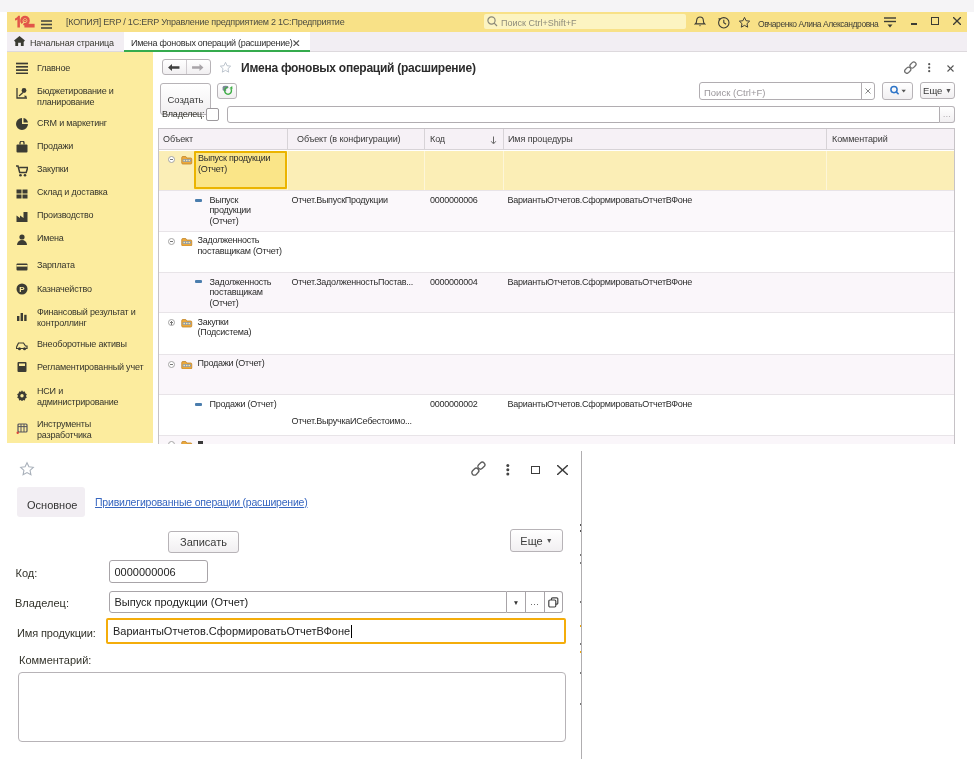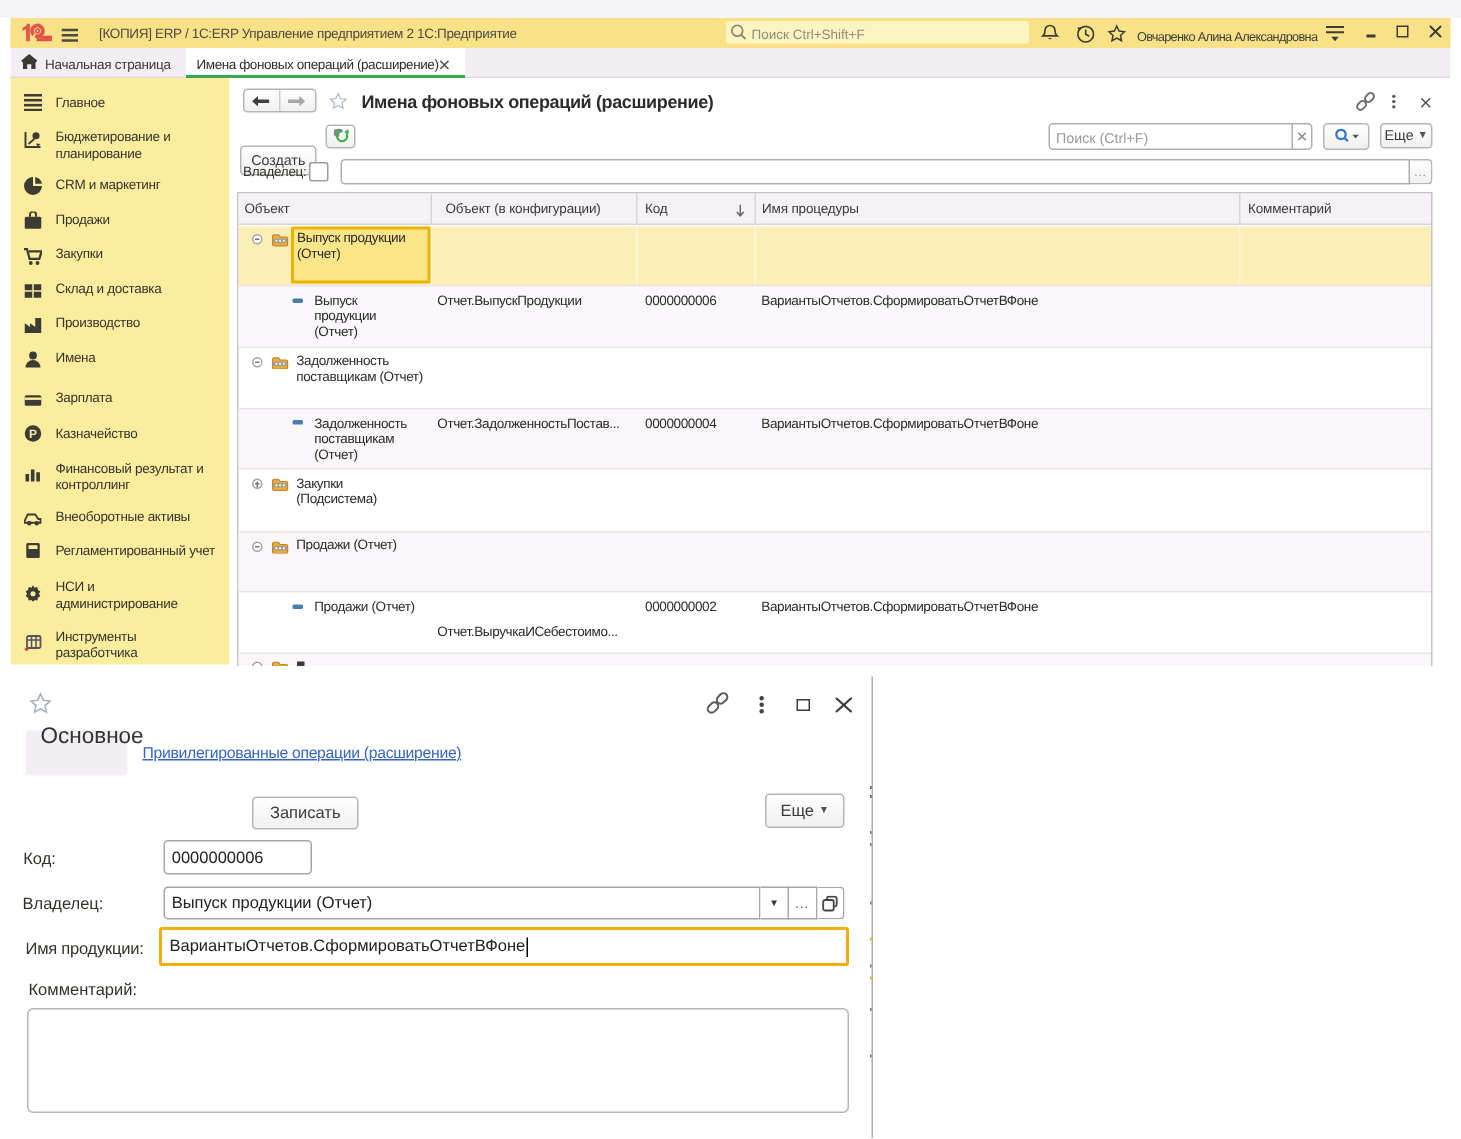--- a/index.html
+++ b/index.html
@@ -220,21 +220,21 @@
         <circle cx="1.2" cy="8.2" r="1.1"></circle>
       </g>
     </svg>
 <svg class="a" style="left:947px;top:64.5px" width="7" height="7">
       <g stroke="#555" stroke-width="1.1">
         <line x1="0.5" y1="0.5" x2="6.5" y2="6.5"></line>
         <line x1="6.5" y1="0.5" x2="0.5" y2="6.5"></line>
       </g>
     </svg>
 
-<div class="btn" style="left:160px;top:97px;width:51px;height:20px">Создать</div>
+<div class="btn" style="left:160px;top:83px;width:51px;height:32px">Создать</div>
 <div class="btn" style="left:217px;top:83px;width:20px;height:16px">
       <svg width="13" height="12" viewBox="0 0 13 12">
         <ellipse cx="4.6" cy="2.2" rx="3" ry="1.4" fill="#7b8a96"></ellipse>
         <path d="M1.6 2.2 v2.6 c0 .8 1.3 1.4 3 1.4 h.6 v-4" fill="#7b8a96"></path>
         <path d="M9.9 3.9 a3.4 3.4 0 1 1 -3.3 -1.5" fill="none" stroke="#3fae46" stroke-width="1.4"></path>
         <path d="M11.2 1 l.3 3.3 -3.1 -1.1 z" fill="#3fae46"></path>
       </svg>
     </div>
 
 <div class="inp" style="left:699px;top:82px;width:176px;height:18px"></div>
@@ -403,21 +403,21 @@
     </svg>
 <div class="a" style="left:530.7px;top:465.8px;width:9.5px;height:8.5px;border:1.4px solid #3c3c3c"></div>
 <svg class="a" style="left:556.8px;top:465px" width="11" height="10">
       <g stroke="#3c3c3c" stroke-width="1.4">
         <line x1="0" y1="0" x2="11" y2="10"></line>
         <line x1="11" y1="0" x2="0" y2="10"></line>
       </g>
     </svg>
 
 <div class="a" style="left:17px;top:487px;width:68px;height:30px;background:#f2eef3;border-radius:3px"></div>
-<div class="t" style="left:27px;top:482px;font-size:15px;color:#333">Основное</div>
+<div class="t" style="left:27px;top:499px;font-size:11px;color:#333">Основное</div>
 <div class="t" style="left:95px;top:496px;font-size:10.5px;letter-spacing:-0.2px;color:#3766c0;text-decoration:underline">Привилегированные операции (расширение)</div>
 
 <div class="btn" style="left:168px;top:531px;width:71px;height:22px;font-size:11px">Записать</div>
 <div class="btn" style="left:510px;top:529px;width:53px;height:23px;font-size:11px">Еще&nbsp;<span style="font-size:7px;color:#555">▼</span></div>
 
 <div class="t" style="left:15.5px;top:566.5px;font-size:11px;color:#33332b">Код:</div>
 <div class="inp" style="left:109px;top:560px;width:99px;height:23px;border-color:#a8a4a8;padding-left:4.5px">0000000006</div>
 <div class="t" style="left:15px;top:597px;font-size:11px;color:#33332b">Владелец:</div>
 <div class="inp" style="left:109px;top:591px;width:398px;height:22px;border-color:#a8a4a8;border-radius:3px 0 0 3px;padding-left:4.5px">Выпуск продукции (Отчет)</div>
 <div class="btn" style="left:507px;top:591px;width:19px;height:22px;border-color:#a8a4a8;border-radius:0;border-left:none;background:#fff">

